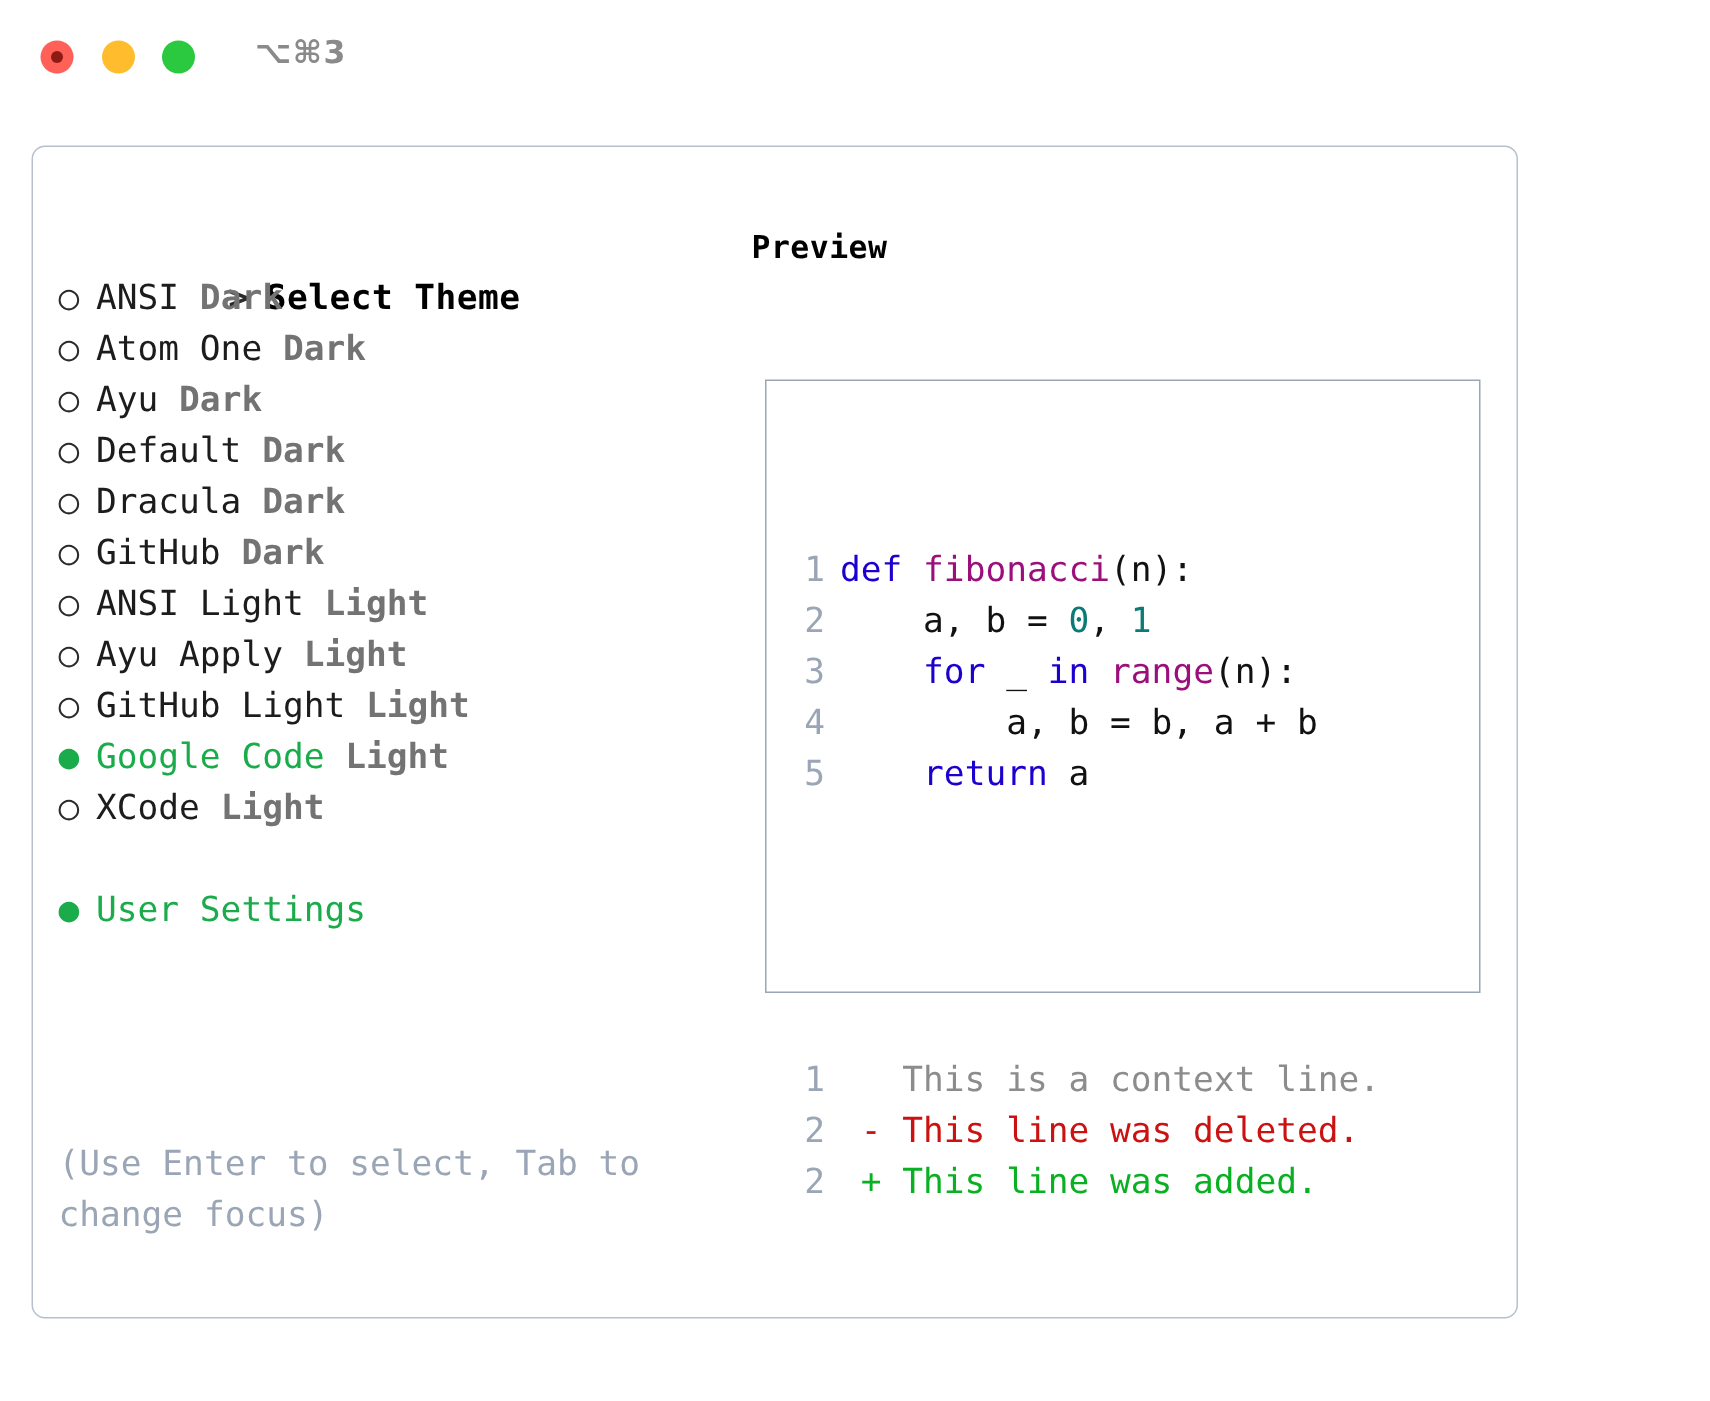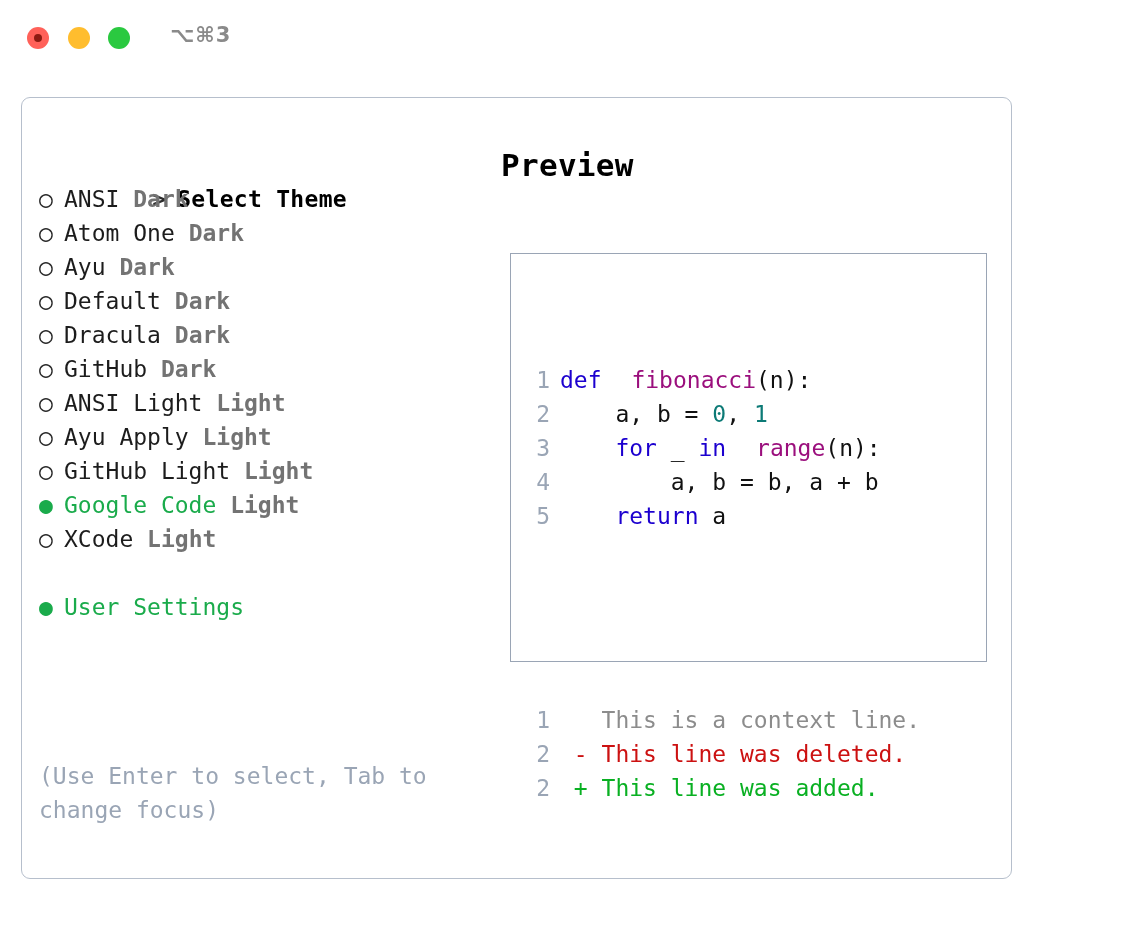--- a/index.html
+++ b/index.html
@@ -129,21 +129,21 @@
 
   
   .right-col {
     position: absolute;
     left: 479px;
     top: 50px;
     width: 490px;
   }
 
   .preview-title {
-    font-size: 31px;
+    font-size: 21px;
     font-weight: bold;
     color: #000000;
     line-height: 34px;
     letter-spacing: 0.3px;
   }
 
   .preview-box {
     position: absolute;
     left: 9px;
     top: 105px;
@@ -165,21 +165,21 @@
 
   .ln {
     display: inline-block;
     width: 28px;
     text-align: right;
     color: #9aa5b5;
   }
   .code-text { margin-left: 10px; }
 
   .tok-kw  { color: #1c00cf; }
-  .tok-fn  { color: #9b0f7d; margin-left: 16px; }
+  .tok-fn  { color: #9b0f7d; }
   .tok-num { color: #0c7a76; }
   .tok-pl  { color: #111111; }
 
   .diff-ctx { color: #8c8c8c; }
   .diff-del { color: #cc1111; }
   .diff-add { color: #09b022; margin-top: 47px; }
 
   .blank-line { height: 34px; }
 </style>
 </head>

